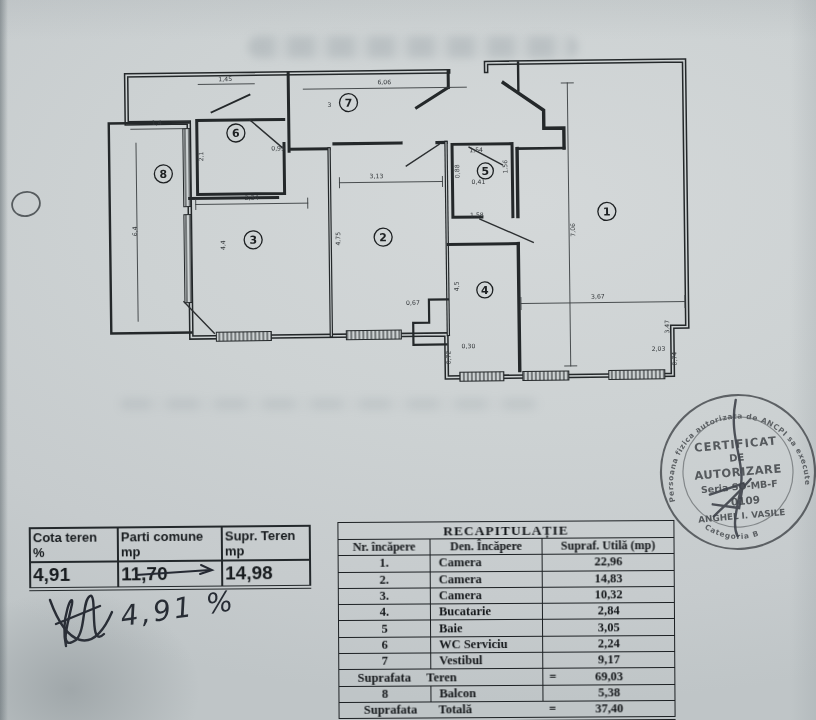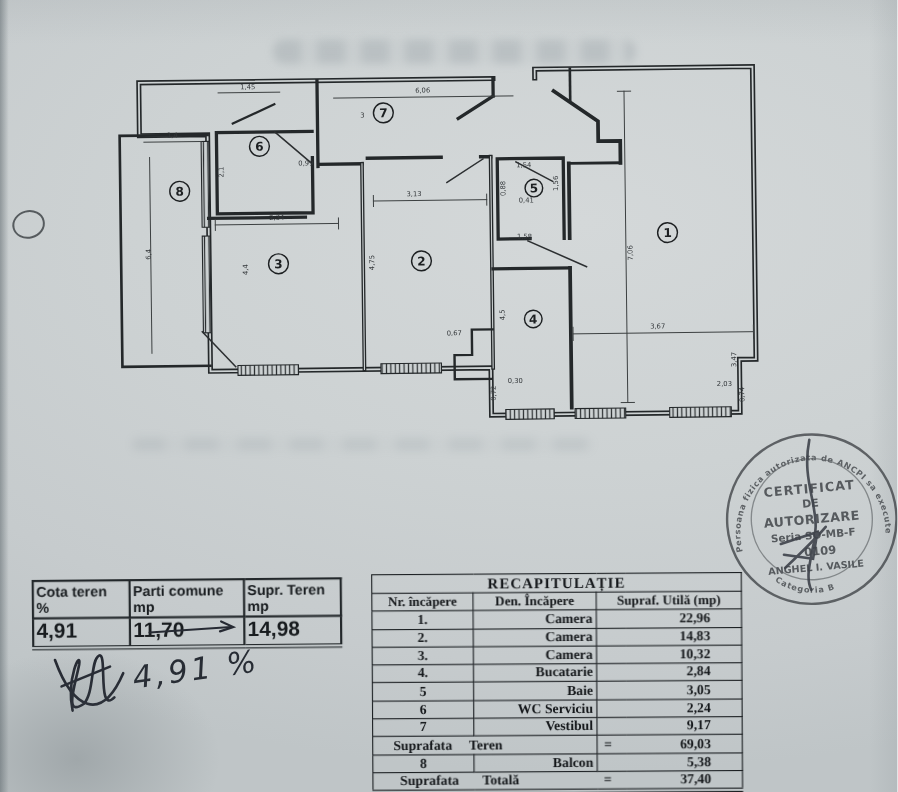--- a/index.html
+++ b/index.html
@@ -43,23 +43,23 @@
   .recap{
     position:absolute;left:338px;top:521px;width:336px;border-collapse:collapse;
     transform:rotate(-0.35deg);table-layout:fixed;
     font-family:"Liberation Serif", serif;font-weight:bold;color:#14171a;
     filter:blur(0.25px);
   }
   .recap td{border:1.8px solid #1b1f22;padding:0 3px;height:15.3px;font-size:12.5px;line-height:13px;overflow:hidden;white-space:nowrap;}
   .recap td.title{text-align:center;font-size:13.5px;letter-spacing:1px;height:16px;}
   .recap td.hd{text-align:center;font-size:12px;}
   .recap .cno{text-align:center;}
-  .recap .cnm{text-align:right;padding-left:8px;}
+  .recap .cnm{text-align:left;padding-left:8px;}
   .recap .ceq{border-right:none;text-align:left;padding-left:6px;}
-  .recap .cvl{border-left:none;text-align:right;padding-right:28px;}
+  .recap .cvl{border-left:none;text-align:center;padding-right:28px;}
   .recap .merged{display:flex;}
   .recap tr.last td{border-bottom:4px double #1b1f22;}
 </style>
 </head>
 <body>
 <div class="page">
 
   <div class="top-shade"></div>
   <div class="right-fold"></div>
   <div class="smudge"></div>

